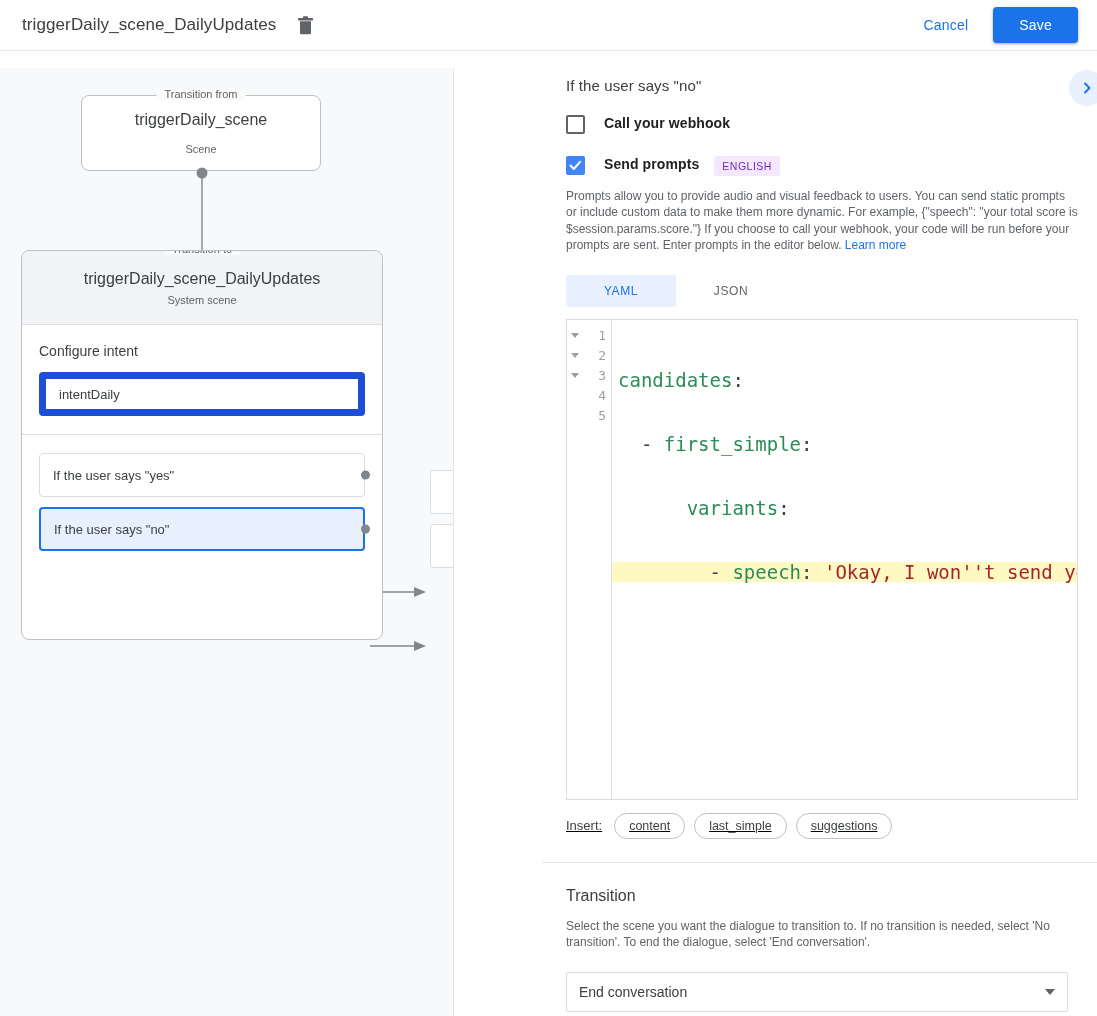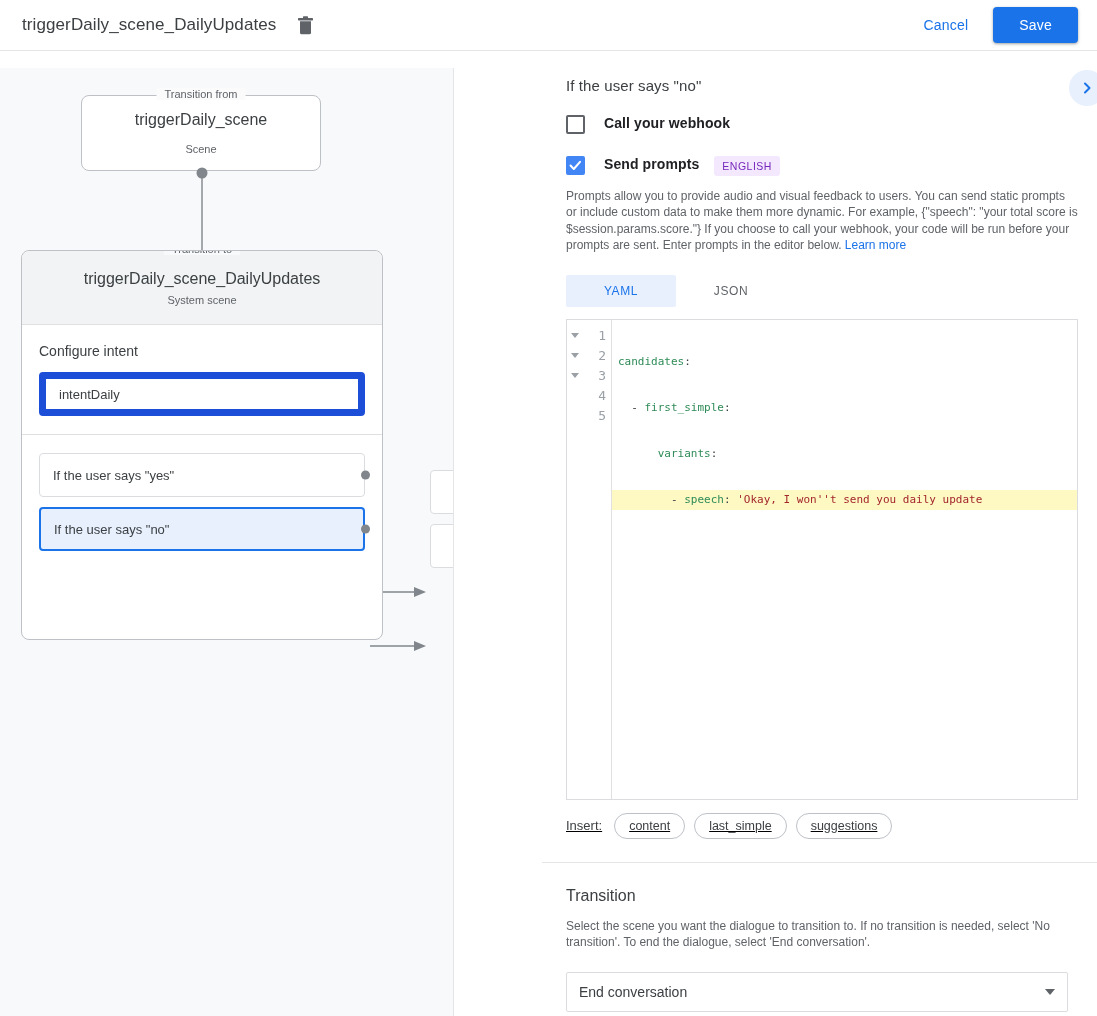--- a/index.html
+++ b/index.html
@@ -198,21 +198,21 @@
   .fold {
     position: absolute; left: 4px; top: 7px;
     width: 0; height: 0;
     border-left: 4px solid transparent;
     border-right: 4px solid transparent;
     border-top: 5px solid #9aa0a6;
   }
   #code {
     flex: 1; padding-top: 6px; overflow: hidden;
     font-family: "DejaVu Sans Mono", monospace;
-    font-size: 11px; white-space: pre;
+    font-size: 19px; white-space: pre;
   }
   .cline { height: 20px; line-height: 20px; padding-left: 6px; }
   .cline.hl { background: #fef9c3; }
   .k { color: #2e8b57; }
   .p { color: #3c4043; }
   .s { color: #a3262c; }
 
   
   #insert-row {
     margin: 13px 0 0 24px; display: flex; align-items: center; text-decoration: underline;

